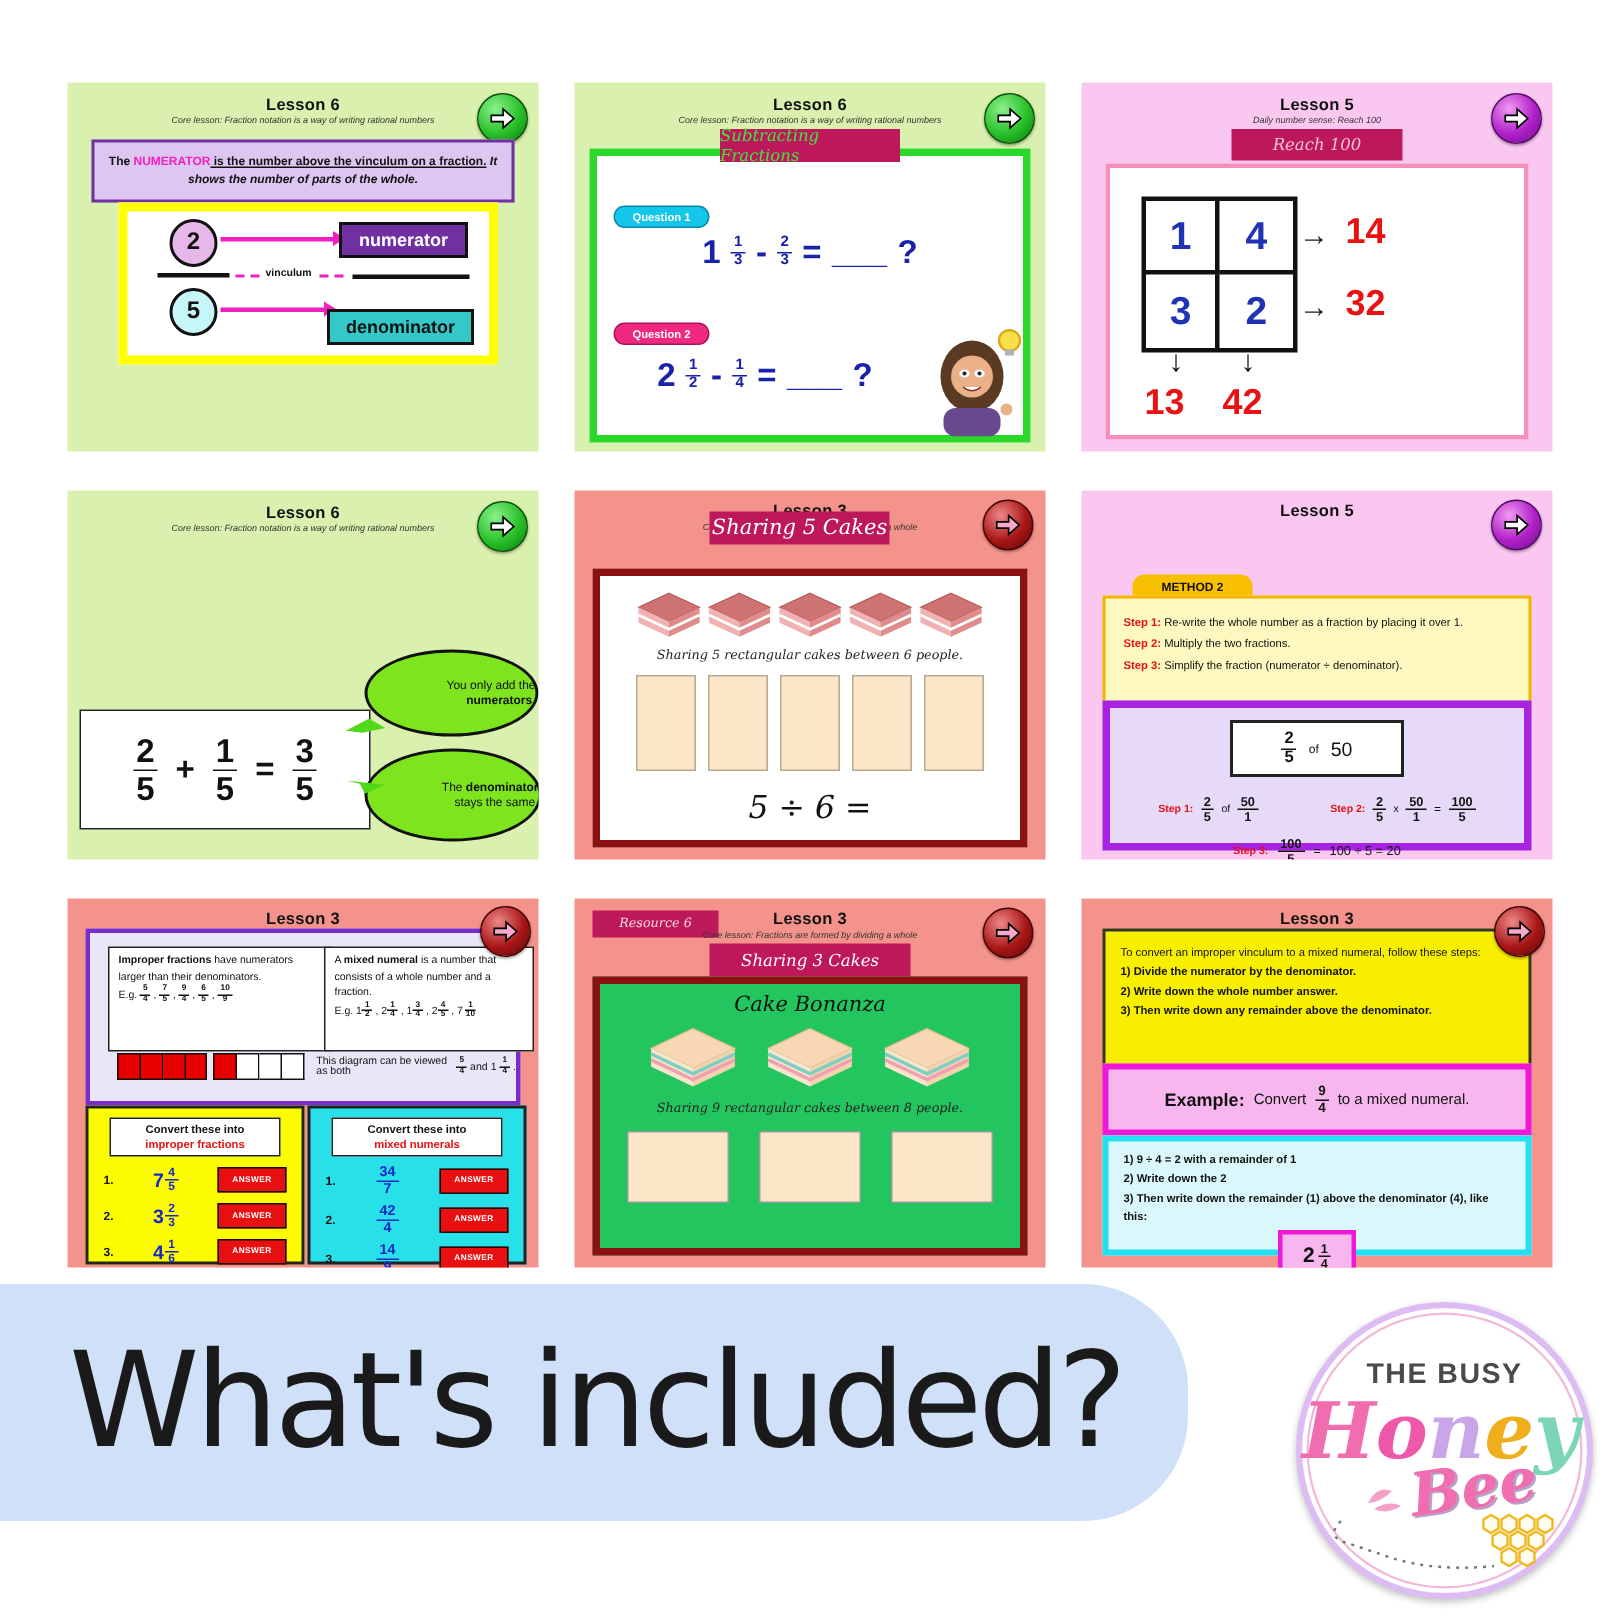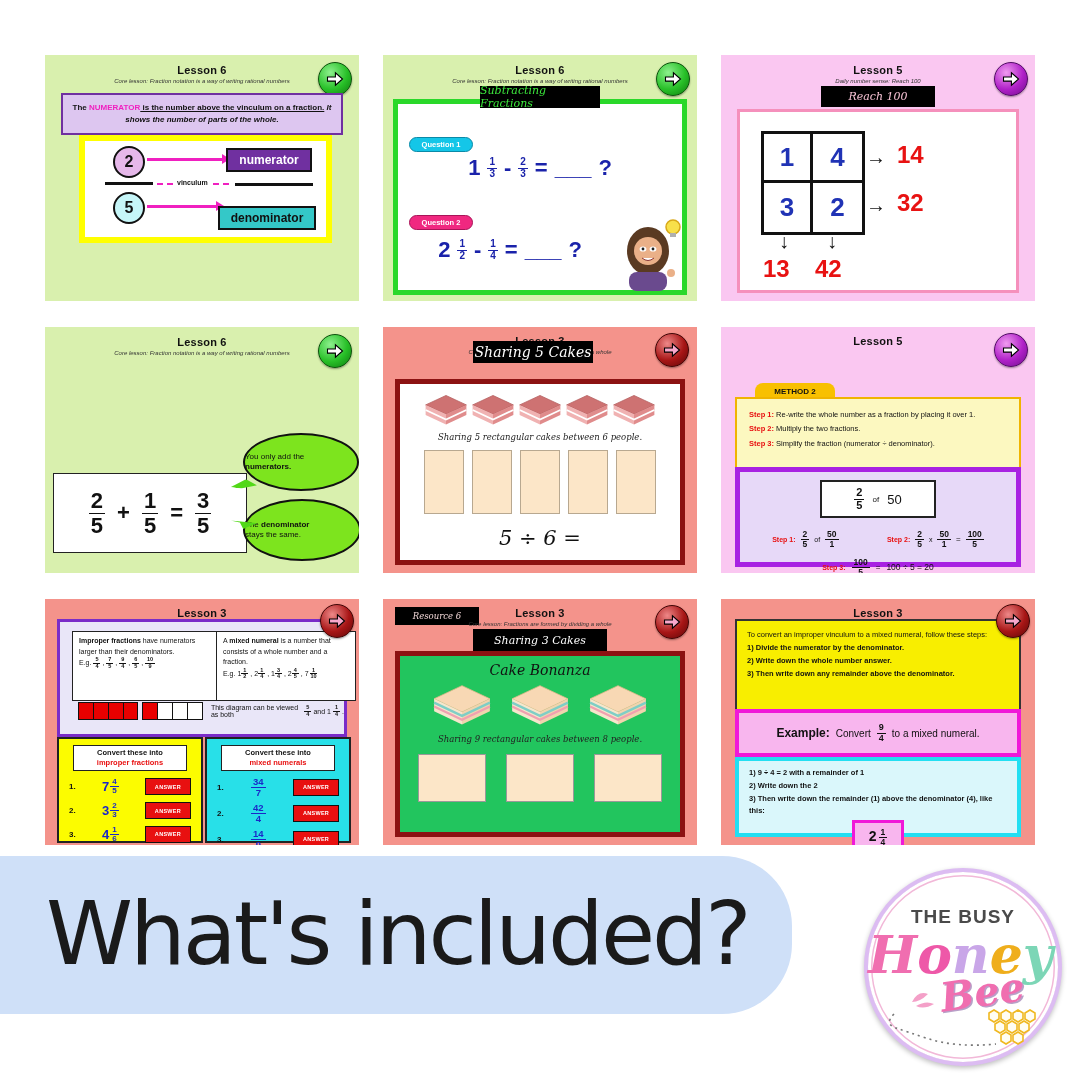--- a/index.html
+++ b/index.html
@@ -3,33 +3,33 @@
 <meta charset="utf-8">
 <style>
   html,body{margin:0;padding:0}
   body{width:1080px;height:1080px;background:#ffffff;position:relative;overflow:hidden;
        font-family:"Liberation Sans",sans-serif;}
   .abs{position:absolute}
   .slide{position:absolute;width:314px;height:246px;overflow:hidden}
   .lt{font-weight:bold;font-size:11px;text-align:center;color:#111;letter-spacing:.2px}
   .ls{font-size:6px;font-style:italic;text-align:center;color:#333}
   .script{font-family:"DejaVu Serif",serif;font-style:italic}
-  .bbar{background:#000000;display:flex;align-items:center;justify-content:center}
+  .bbar{background:#be185d;display:flex;align-items:center;justify-content:center}
   .sphere{position:absolute;width:32px;height:32px;border-radius:50%;display:flex;align-items:center;justify-content:center;box-shadow:0 1px 2px rgba(0,0,0,.4)}
   .sphere.green{background:radial-gradient(circle at 35% 30%,#8df08d 0%,#28c028 55%,#0d7a0d 100%);border:1.5px solid #0a520a}
   .sphere.purple{background:radial-gradient(circle at 35% 30%,#f09af0 0%,#b020c8 55%,#6e0e8a 100%);border:1.5px solid #520a66}
   .sphere.red{background:radial-gradient(circle at 35% 30%,#ee8888 0%,#a81616 55%,#5c0606 100%);border:1.5px solid #400404}
   .fr{display:inline-flex;flex-direction:column;align-items:center;vertical-align:middle;line-height:1.05;text-align:center}
   .fr .n{border-bottom:1.8px solid currentColor;padding:0 2px;display:block}
   .fr .d{padding:0 2px;display:block}
   .parrow{position:absolute;height:2.5px;background:#f020c0}
   .parrow::after{content:"";position:absolute;right:-7px;top:-4px;border-left:8px solid #f020c0;border-top:5px solid transparent;border-bottom:5px solid transparent}
   .pill{border-radius:8px;color:#fff;font-weight:bold;font-size:7.5px;display:flex;align-items:center;justify-content:center}
   .answer-btn{background:#e81010;border:1.5px solid #111;color:#fff;font-weight:bold;font-size:5.5px;width:44px;height:15px;display:flex;align-items:center;justify-content:center;letter-spacing:.3px}
-  .oval{border:2px solid #111;border-radius:50%;background:#7de41e;text-align:left;font-size:8px;color:#111;display:flex;flex-direction:column;justify-content:center}
+  .oval{border:2px solid #111;border-radius:50%;background:#7de41e;text-align:right;font-size:8px;color:#111;display:flex;flex-direction:column;justify-content:center}
   .cellnum{font-weight:bold;color:#2033b5;font-size:26px;display:flex;align-items:center;justify-content:center}
   .rednum{font-weight:bold;color:#e81212;font-size:24px}
   .uarrow{font-size:20px;font-weight:bold;color:#111;line-height:1}
   .wbox{background:#fff;border:1.8px solid #222}
   .banner{position:absolute;left:0;top:856px;width:792px;height:158px;background:#cfe0f8;border-radius:0 70px 70px 0}
   .banner-text{position:absolute;left:46px;top:26px;font-family:"DejaVu Sans",sans-serif;font-size:88px;color:#1a1a1a;letter-spacing:-3px}
   .logo{position:absolute;left:864px;top:868px;width:190px;height:190px;border-radius:50%;background:#fff;
         border:4px solid #dcbcf2;box-shadow:0 2px 5px rgba(0,0,0,.25), inset 0 0 0 3px #fff, inset 0 0 0 4.5px #f2b8d8}
   .honey-letter{font-weight:bold;font-style:italic;font-family:"DejaVu Serif",serif}
 </style>

